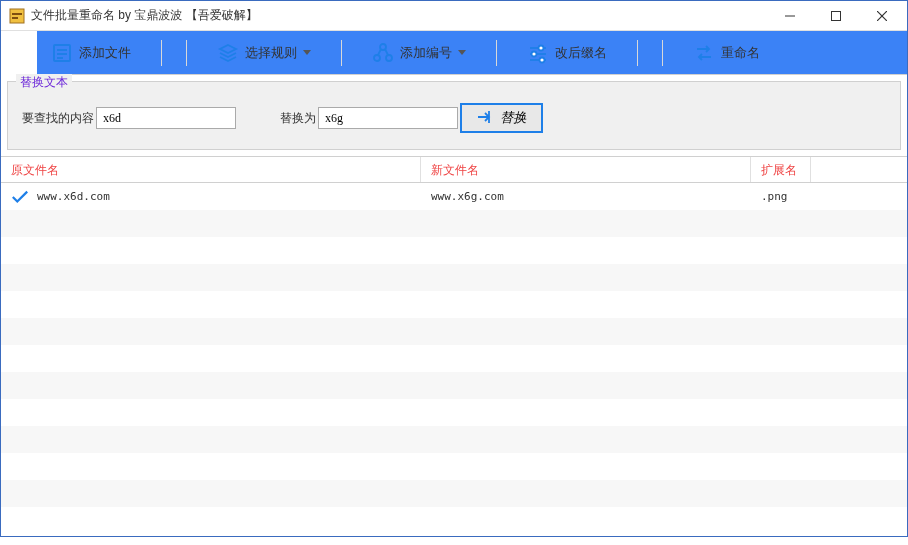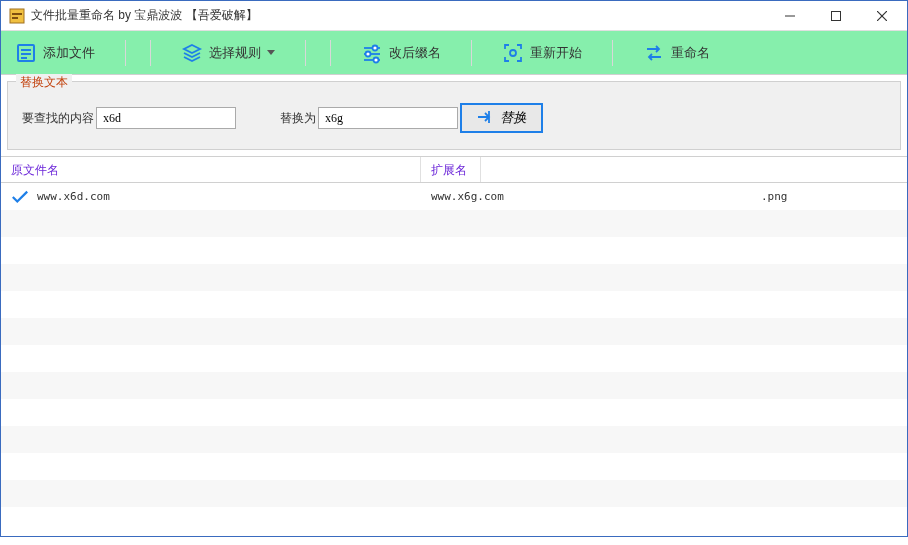--- a/index.html
+++ b/index.html
@@ -5,37 +5,37 @@
     * { box-sizing: border-box; margin: 0; padding: 0; }
     body { font-family: "Microsoft YaHei", sans-serif; font-size: 12px; background: #fff; }
     .window { width: 908px; height: 537px; border: 1px solid #3a6bbf; display: flex; flex-direction: column; }
     
     .titlebar { height: 30px; background: #fff; display: flex; align-items: center; padding: 0 2px 0 8px; border-bottom: 1px solid #e0e0e0; }
     .titlebar-icon { width: 16px; height: 16px; margin-right: 6px; display: flex; align-items: center; justify-content: center; }
     .titlebar-title { flex: 1; font-size: 12px; color: #333; }
     .win-controls { display: flex; }
     .win-btn { width: 46px; height: 28px; display: flex; align-items: center; justify-content: center; color: #333; }
     
-    .toolbar { height: 44px; background: #86efac; display: flex; align-items: center; padding: 0 6px; gap: 20px; border-bottom: 1px solid #d0d0d0; }
+    .toolbar { height: 44px; background: #3b82f6; display: flex; align-items: center; padding: 0 6px; gap: 20px; border-bottom: 1px solid #d0d0d0; margin-left: 36px; }
     .tb-item { display: flex; align-items: center; height: 36px; padding: 0 8px; gap: 6px; cursor: pointer; }
     .tb-icon { width: 22px; height: 22px; display: flex; align-items: center; justify-content: center; }
     .tb-label { font-size: 13px; color: #333; }
     .tb-dropdown { width: 8px; height: 8px; display: flex; align-items: center; }
     .tb-sep { width: 1px; height: 26px; background: #d8d8d8; margin: 0 2px; }
     
     .panel { background: #f0f0f0; border: 1px solid #d0d0d0; margin: 6px; padding: 0; }
-    .panel-title { position: relative; top: -8px; left: 8px; background: #f0f0f0; padding: 0 4px; display: inline-block; font-size: 12px; color: #c2410c; }
+    .panel-title { position: relative; top: -8px; left: 8px; background: #f0f0f0; padding: 0 4px; display: inline-block; font-size: 12px; color: #6d28d9; }
     .panel-body { padding: 4px 14px 16px 14px; display: flex; align-items: center; gap: 2px; }
     .field-label { font-size: 12px; color: #333; }
     .field-input { width: 140px; height: 22px; border: 1px solid #aaa; padding: 0 6px; font-size: 12px; font-family: Liberation Serif, serif; }
     .replace-btn { height: 30px; padding: 0 14px; border: 2px solid #1e7fe8; background: #e8e8e8; display: flex; align-items: center; gap: 6px; cursor: pointer; font-style: italic; }
     
     .grid-area { flex: 1; overflow: auto; border-top: 1px solid #d0d0d0; }
     .grid-header { display: flex; background: #fff; border-bottom: 1px solid #d0d0d0; height: 26px; }
-    .grid-col { padding: 5px 10px; font-size: 12px; color: #6d28d9; border-right: 1px solid #e0e0e0; }
+    .grid-col { padding: 5px 10px; font-size: 12px; color: #ef4444; border-right: 1px solid #e0e0e0; }
     .col-orig { width: 420px; }
     .col-new { width: 330px; }
     .col-ext { width: 60px; }
     .grid-body { }
     .grid-row { display: flex; height: 27px; align-items: center; }
     .grid-row:nth-child(odd) { background: #fff; }
     .grid-row:nth-child(even) { background: #f7f7f7; }
     .cell { padding: 0 10px; font-size: 11px; font-family: monospace; color: #333; display: flex; align-items: center; gap: 8px; }
     .check-icon { width: 18px; display: flex; }
   </style>
@@ -95,44 +95,52 @@
           </svg>
         </span>
       <span class="tb-label">选择规则</span>
       <span class="tb-dropdown">
           <svg width="8" height="6">
             <path d="M0 0 L4 5 L8 0" fill="#555"></path>
           </svg>
         </span>
     </div>
     <div class="tb-sep"></div>
+    <div class="tb-item">
+      <span class="tb-icon">
+          <svg width="22" height="22" viewBox="0 0 22 22">
+            <circle cx="11" cy="5" r="3" fill="none" stroke="#1e7fe8" stroke-width="1.8"></circle>
+            <circle cx="5" cy="16" r="3" fill="none" stroke="#1e7fe8" stroke-width="1.8"></circle>
+            <circle cx="17" cy="16" r="3" fill="none" stroke="#1e7fe8" stroke-width="1.8"></circle>
+            <line x1="9" y1="7" x2="6" y2="13" stroke="#1e7fe8" stroke-width="1.8"></line>
+            <line x1="13" y1="7" x2="16" y2="13" stroke="#1e7fe8" stroke-width="1.8"></line>
+          </svg>
+        </span>
+      <span class="tb-label">添加编号</span>
+      <span class="tb-dropdown">
+          <svg width="8" height="6">
+            <path d="M0 0 L4 5 L8 0" fill="#555"></path>
+          </svg>
+        </span>
+    </div>
     <div class="tb-sep"></div>
     <div class="tb-item">
       <span class="tb-icon">
           <svg width="22" height="22" viewBox="0 0 22 22">
             <line x1="3" y1="6" x2="19" y2="6" stroke="#1e7fe8" stroke-width="1.8"></line>
             <circle cx="14" cy="6" r="2.5" fill="#fff" stroke="#1e7fe8" stroke-width="1.8"></circle>
             <line x1="3" y1="12" x2="19" y2="12" stroke="#1e7fe8" stroke-width="1.8"></line>
             <circle cx="7" cy="12" r="2.5" fill="#fff" stroke="#1e7fe8" stroke-width="1.8"></circle>
             <line x1="3" y1="18" x2="19" y2="18" stroke="#1e7fe8" stroke-width="1.8"></line>
             <circle cx="15" cy="18" r="2.5" fill="#fff" stroke="#1e7fe8" stroke-width="1.8"></circle>
           </svg>
         </span>
       <span class="tb-label">改后缀名</span>
     </div>
     <div class="tb-sep"></div>
-    <div class="tb-item">
-      <span class="tb-icon">
-          <svg width="22" height="22" viewBox="0 0 22 22">
-            <path d="M3 7 L3 3 L7 3 M15 3 L19 3 L19 7 M19 15 L19 19 L15 19 M7 19 L3 19 L3 15" fill="none" stroke="#1e7fe8" stroke-width="1.8"></path>
-            <circle cx="11" cy="11" r="3" fill="none" stroke="#1e7fe8" stroke-width="1.8"></circle>
-          </svg>
-        </span>
-      <span class="tb-label">重新开始</span>
-    </div>
     <div class="tb-sep"></div>
     <div class="tb-item">
       <span class="tb-icon">
           <svg width="22" height="22" viewBox="0 0 22 22">
             <path d="M4 7 L16 7 M13 4 L16 7 L13 10" fill="none" stroke="#1e7fe8" stroke-width="1.8"></path>
             <path d="M18 15 L6 15 M9 12 L6 15 L9 18" fill="none" stroke="#1e7fe8" stroke-width="1.8"></path>
           </svg>
         </span>
       <span class="tb-label">重命名</span>
     </div>
@@ -151,20 +159,21 @@
               <path d="M2 9 L12 9 M9 5 L13 9 L9 13 M13 3 L13 15" fill="none" stroke="#1e7fe8" stroke-width="1.8"></path>
             </svg></span>
         <span>替换</span>
       </button>
     </div>
   </div>
 
   <div class="grid-area">
     <div class="grid-header">
       <div class="grid-col col-orig">原文件名</div>
+      <div class="grid-col col-new">新文件名</div>
       <div class="grid-col col-ext">扩展名</div>
     </div>
     <div class="grid-body">
       <div class="grid-row">
         <div class="cell col-orig">
           <span class="check-icon">
               <svg width="20" height="16" viewBox="0 0 20 16">
                 <path d="M2 8 L7 13 L18 2" fill="none" stroke="#1e7fe8" stroke-width="2.5"></path>
               </svg>
             </span>

